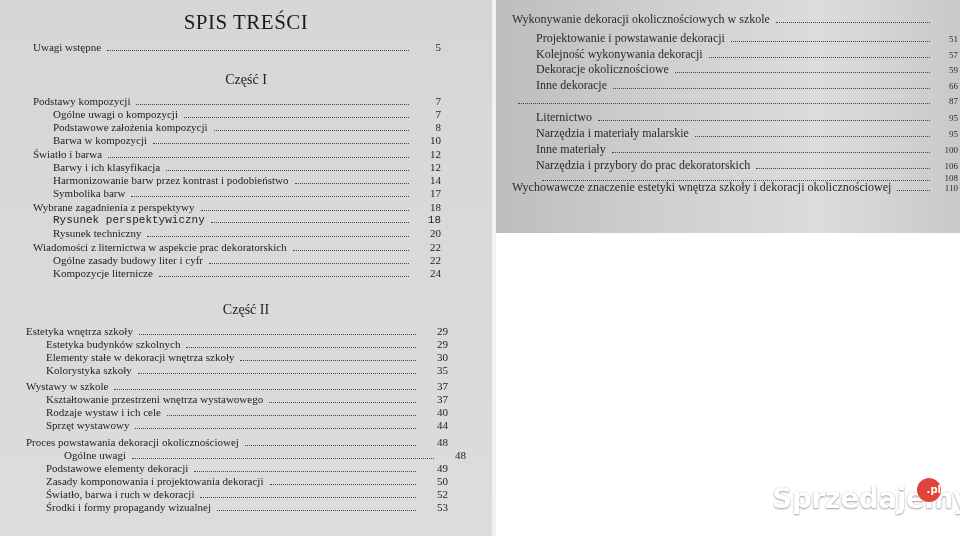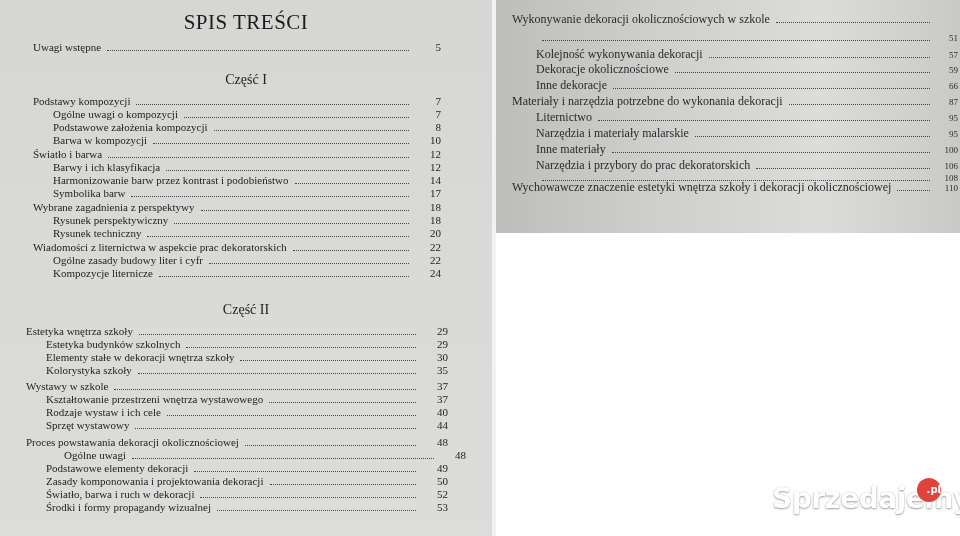--- a/index.html
+++ b/index.html
@@ -81,21 +81,21 @@
       <div class="toc-row" style="left: 53px; width: 388px; top: 187px;">
         <span class="label">Symbolika barw</span>
         <span class="dots"></span>
         <span class="page">17</span>
       </div>
       <div class="toc-row" style="left: 33px; width: 408px; top: 201px;">
         <span class="label">Wybrane zagadnienia z perspektywy</span>
         <span class="dots"></span>
         <span class="page">18</span>
       </div>
-      <div class="toc-row" style="left: 53px; width: 388px; top: 214px;">
+      <div class="toc-row" style="left: 53px; width: 388px; top: 214px; font-family: Liberation Mono, monospace;">
         <span class="label">Rysunek perspektywiczny</span>
         <span class="dots"></span>
         <span class="page">18</span>
       </div>
       <div class="toc-row" style="left: 53px; width: 388px; top: 227px;">
         <span class="label">Rysunek techniczny</span>
         <span class="dots"></span>
         <span class="page">20</span>
       </div>
       <div class="toc-row" style="left: 33px; width: 408px; top: 241px;">
@@ -194,40 +194,40 @@
 <div class="divider"></div>
 
 <div class="page-right right">
   <div id="right-list">
       <div class="toc-row" style="left: 16px; width: 446px; top: 13px;">
         <span class="label">Wykonywanie dekoracji okolicznościowych w szkole</span>
         <span class="dots"></span>
         <span class="page"></span>
       </div>
       <div class="toc-row" style="left: 40px; width: 422px; top: 32px;">
+        <span class="label">Projektowanie i powstawanie dekoracji</span>
         <span class="dots"></span>
         <span class="page">51</span>
       </div>
       <div class="toc-row" style="left: 40px; width: 422px; top: 48px;">
         <span class="label">Kolejność wykonywania dekoracji</span>
         <span class="dots"></span>
         <span class="page">57</span>
       </div>
       <div class="toc-row" style="left: 40px; width: 422px; top: 63px;">
         <span class="label">Dekoracje okolicznościowe</span>
         <span class="dots"></span>
         <span class="page">59</span>
       </div>
       <div class="toc-row" style="left: 40px; width: 422px; top: 79px;">
         <span class="label">Inne dekoracje</span>
         <span class="dots"></span>
         <span class="page">66</span>
       </div>
       <div class="toc-row" style="left: 16px; width: 446px; top: 95px;">
-        <span class="label">Materiały i narzędzia potrzebne do wykonania dekoracji</span>
         <span class="dots"></span>
         <span class="page">87</span>
       </div>
       <div class="toc-row" style="left: 40px; width: 422px; top: 111px;">
         <span class="label">Liternictwo</span>
         <span class="dots"></span>
         <span class="page">95</span>
       </div>
       <div class="toc-row" style="left: 40px; width: 422px; top: 127px;">
         <span class="label">Narzędzia i materiały malarskie</span>

